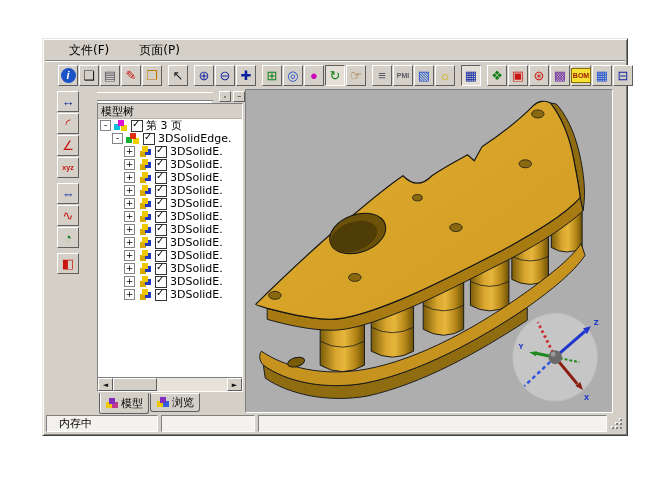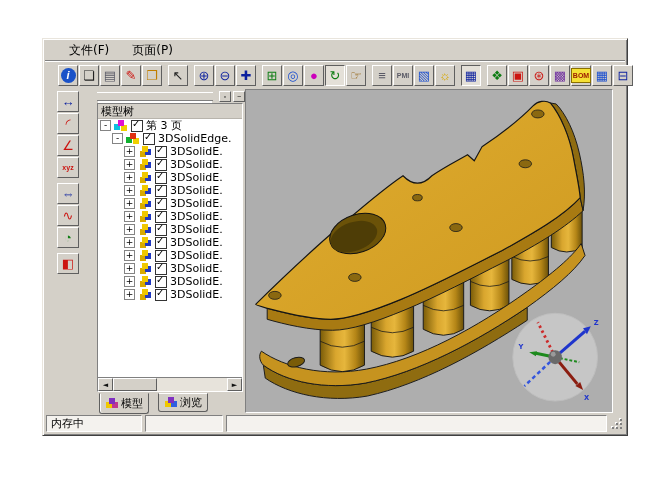--- a/index.html
+++ b/index.html
@@ -8,21 +8,21 @@
     font-family:"DejaVu Sans","Liberation Sans",sans-serif;font-size:11px;color:#000;
     -webkit-font-smoothing:none;
   }
   .app-window{
     position:absolute;left:42px;top:38px;width:584px;height:396px;
     background:var(--chrome,#d4d0c8);
     border:1px solid;border-color:#e9e5dd #404040 #404040 #e9e5dd;
     box-shadow:inset 1px 1px 0 #fff, inset -1px -1px 0 #808080;
   }
   
-  .menu-bar{position:absolute;left:2px;top:2px;right:2px;height:19px;display:flex;align-items:center;padding-left:20px;gap:15px;}
+  .menu-bar{position:absolute;left:2px;top:2px;right:2px;height:19px;display:flex;align-items:center;padding-left:20px;gap:22px;}
   .menu-item{padding:1px 4px;font-size:12px;cursor:default;}
   
   .toolbar{
     position:absolute;left:2px;top:21px;right:2px;height:28px;
     border-top:1px solid #808080;box-shadow:inset 0 1px 0 #fff;
     display:flex;align-items:center;padding-left:13px;
   }
   .tb-group{display:flex;margin-right:5px;}
   .tb-btn{
     width:20px;height:21px;padding:0;margin-right:1px;background:var(--chrome,#d4d0c8);
@@ -72,32 +72,32 @@
   .cu-part::before{background:#f0c800;box-shadow:3px 3px 0 #2038c0, -2px 5px 0 #d8aa00;}
   .cu-model::before{background:#8030c0;box-shadow:-3px 4px 0 #f0c800, 3px 4px 0 #c03890;}
   .cu-browse::before{background:#8030c0;box-shadow:-3px 4px 0 #f0c800, 3px 4px 0 #3060e0;}
   .hscroll{position:absolute;left:0;bottom:0;right:0;height:13px;background:#d4d0c8;
     border-top:1px solid #808080;display:flex;align-items:stretch;}
   .sb-btn{width:13px;flex:none;background:var(--chrome,#d4d0c8);border:1px solid;
     border-color:#fff #5f5f5f #5f5f5f #fff;font-size:7px;display:flex;align-items:center;justify-content:center;color:#111;}
   .sb-track{flex:1;background:#e7e3db;position:relative;}
   .sb-thumb{position:absolute;left:0;top:0;bottom:0;width:42px;background:var(--chrome,#d4d0c8);
     border:1px solid;border-color:#fff #5f5f5f #5f5f5f #fff;}
-  .tree-tabs{position:absolute;left:0;bottom:0;height:20px;display:flex;gap:9px;padding-left:2px;}
+  .tree-tabs{position:absolute;left:0;bottom:0;height:20px;display:flex;gap:1px;padding-left:2px;}
   .tab{height:17px;background:var(--chrome,#d4d0c8);border:1px solid #5f5f5f;border-top:1px solid #fff;
     border-radius:0 0 3px 3px;display:flex;align-items:center;gap:2px;padding:0 5px;font-size:11px;cursor:default;}
   .tab.active{height:19px;border-top:1px solid #d4d0c8;box-shadow:1px 0 0 #fff inset;}
   
   .viewport{flex:1;margin-right:12px;position:relative;
     border:1px solid;border-color:#808080 #fff #fff #808080;background:var(--viewport-bg,#aeaeae);}
   .viewport svg{position:absolute;left:0;top:0;width:100%;height:100%;}
   
   .status-bar{position:absolute;left:2px;right:2px;bottom:2px;height:19px;display:flex;align-items:center;gap:3px;padding:0 1px;}
   .status-field{height:15px;border:1px solid;border-color:#808080 #fff #fff #808080;background:#f4f2ee;
-    display:flex;align-items:center;padding:0 4px;font-size:11px;overflow:hidden;}
+    display:flex;align-items:center;padding:0 12px;font-size:11px;overflow:hidden;}
   .sf1{width:86px;flex:none;} .sf2{width:68px;flex:none;} .sf3{width:104px;flex:none;} .sf4{flex:1;}
   .grip{width:14px;height:14px;position:relative;flex:none;}
   .grip::before{content:"";position:absolute;right:2px;bottom:2px;width:2px;height:2px;background:#808080;
     box-shadow:-8px 0 #808080,-4px 0 #808080,0 -4px #808080,-4px -4px #808080,0 -8px #808080,
                -9px -1px #fff,-5px -1px #fff,-1px -5px #fff,-5px -5px #fff,-1px -9px #fff;}
 </style>
 </head>
 <body>
 
 <div class="app-window">

